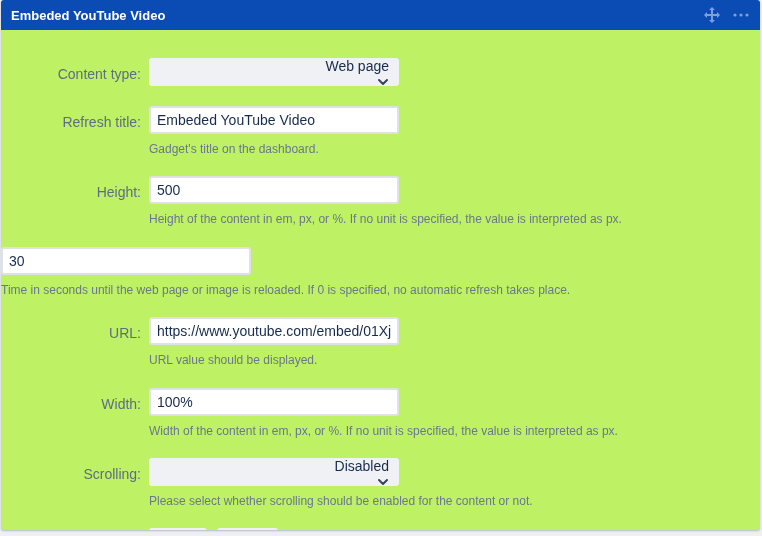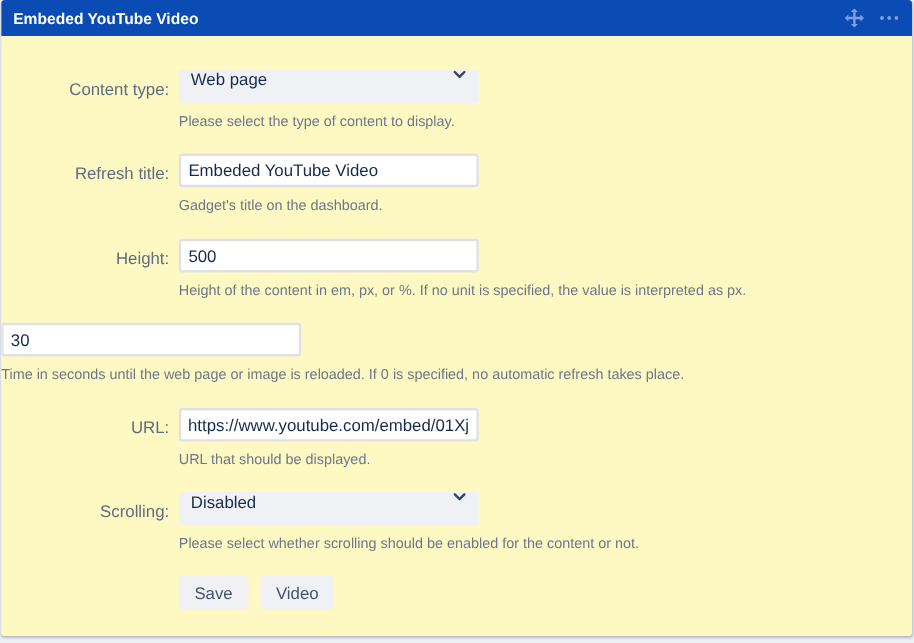--- a/index.html
+++ b/index.html
@@ -6,21 +6,21 @@
   html, body {
     width: 762px; height: 536px;
     background: #eef0f4;
     font-family: "Liberation Sans", sans-serif;
     overflow: hidden;
   }
   .gadget-card {
     position: absolute;
     left: 1px; top: 0;
     width: 759px; height: 530px;
-    background: #fef9c3;
+    background: #bef264;
     border-radius: 3px;
     box-shadow: 0 1px 2px rgba(9,30,66,0.25);
     overflow: hidden;
   }
   .gadget-header {
     height: 30px;
     background: #0a4cb4;
     display: flex;
     align-items: center;
     padding: 0 10px;
@@ -60,26 +60,27 @@
     font-size: 14px;
     color: #172b4d;
     outline: none;
     display: block;
   }
   .select-control {
     width: 250px; height: 28px;
     background: #f0f1f4;
     border-radius: 3px;
     display: flex;
-    align-items: flex-start;
+    align-items: flex-end;
     justify-content: space-between;
     padding: 0 10px;
     font-size: 14px;
     color: #172b4d;
     cursor: pointer;
+    flex-direction: column;
   }
   .chevron-icon { display: inline-flex; margin-left: 8px; }
 
   .help-text {
     margin-top: 8px;
     font-size: 12px;
     color: #6b778c;
     line-height: 1.2;
     white-space: nowrap;
   }
@@ -131,21 +132,20 @@
       <div class="row-label">Content type:</div>
       <div class="field-col">
         <div class="select-control">
           <span>Web page</span>
           <span class="chevron-icon">
             <svg width="12" height="8" viewBox="0 0 12 8">
                 <path d="M2 2 L6 6 L10 2" stroke="#344563" stroke-width="2" fill="none" stroke-linecap="round" stroke-linejoin="round"></path>
               </svg>
           </span>
         </div>
-        <div class="help-text">Please select the type of content to display.</div>
       </div>
     </div>
 
     <div class="form-row">
       <div class="row-label">Refresh title:</div>
       <div class="field-col">
         <input class="text-input" type="text" value="Embeded YouTube Video" style="">
         <div class="help-text">Gadget's title on the dashboard.</div>
       </div>
     </div>
@@ -162,24 +162,31 @@
       <div class="field-col">
         <input class="text-input" type="text" value="30" style="">
         <div class="help-text">Time in seconds until the web page or image is reloaded. If 0 is specified, no automatic refresh takes place.</div>
       </div>
     </div>
 
     <div class="form-row">
       <div class="row-label">URL:</div>
       <div class="field-col">
         <input class="text-input" type="text" value="https://www.youtube.com/embed/01Xj2" style="">
-        <div class="help-text">URL that should be displayed.</div>
-      </div>
-    </div>
-
+        <div class="help-text">URL value should be displayed.</div>
+      </div>
+    </div>
+
+    <div class="form-row">
+      <div class="row-label">Width:</div>
+      <div class="field-col">
+        <input class="text-input" type="text" value="100%" style="">
+        <div class="help-text">Width of the content in em, px, or %. If no unit is specified, the value is interpreted as px.</div>
+      </div>
+    </div>
 
     <div class="form-row">
       <div class="row-label">Scrolling:</div>
       <div class="field-col">
         <div class="select-control">
           <span>Disabled</span>
           <span class="chevron-icon">
             <svg width="12" height="8" viewBox="0 0 12 8">
                 <path d="M2 2 L6 6 L10 2" stroke="#344563" stroke-width="2" fill="none" stroke-linecap="round" stroke-linejoin="round"></path>
               </svg>

